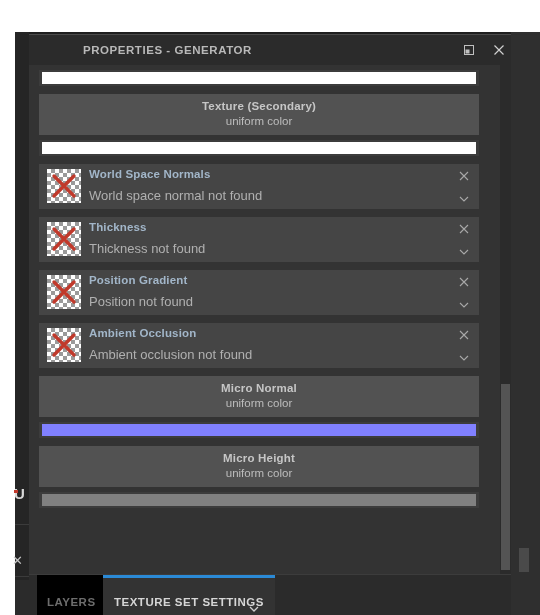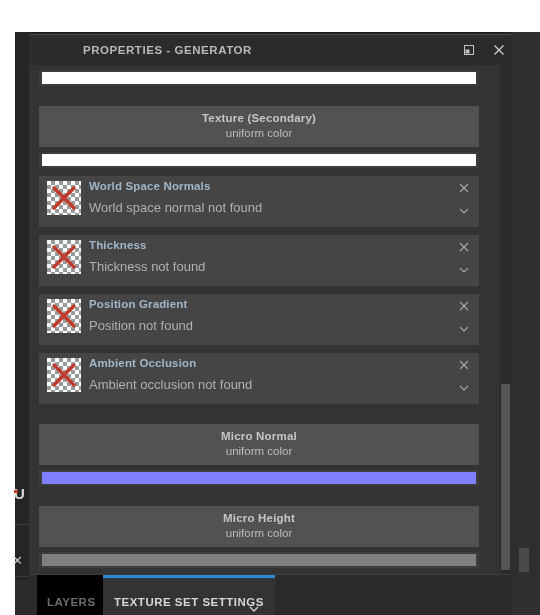--- a/index.html
+++ b/index.html
@@ -145,21 +145,21 @@
     position: absolute;
     left: 10px;
     top: 0;
     width: 450px;
   }
 
   
   .uniform-block {
     width: 440px;
     background: #525252;
-    margin-top: 20px;
+    margin-top: 8px;
     padding: 5px 0 6px 0;
     text-align: center;
     box-sizing: border-box;
   }
   .uniform-title {
     font-size: 11.5px;
     font-weight: bold;
     color: #c6c6c6;
     letter-spacing: 0.2px;
     line-height: 14px;
@@ -182,21 +182,21 @@
   .swatch-bar .swatch-fill {
     width: 100%;
     height: 100%;
     display: block;
   }
 
   
   .res-row {
     position: relative;
     width: 440px;
-    height: 51px;
+    height: 45px;
     background: #454545;
     margin-top: 8px;
     box-sizing: border-box;
     padding-left: 27px;
   }
   .res-thumb {
     position: absolute;
     left: 8px;
     top: 5px;
     width: 34px;

